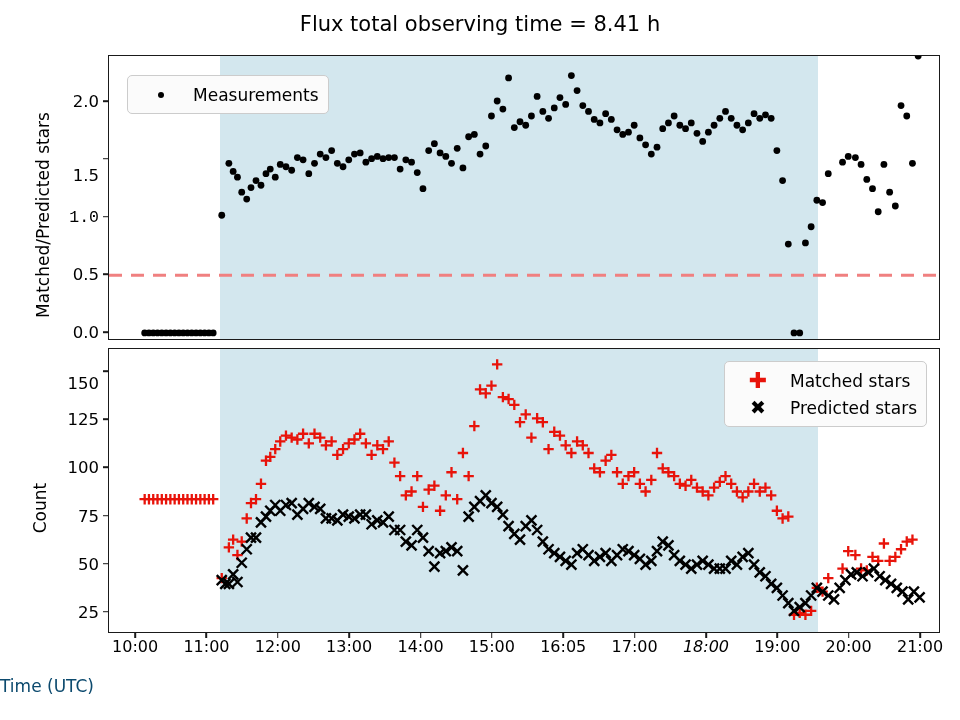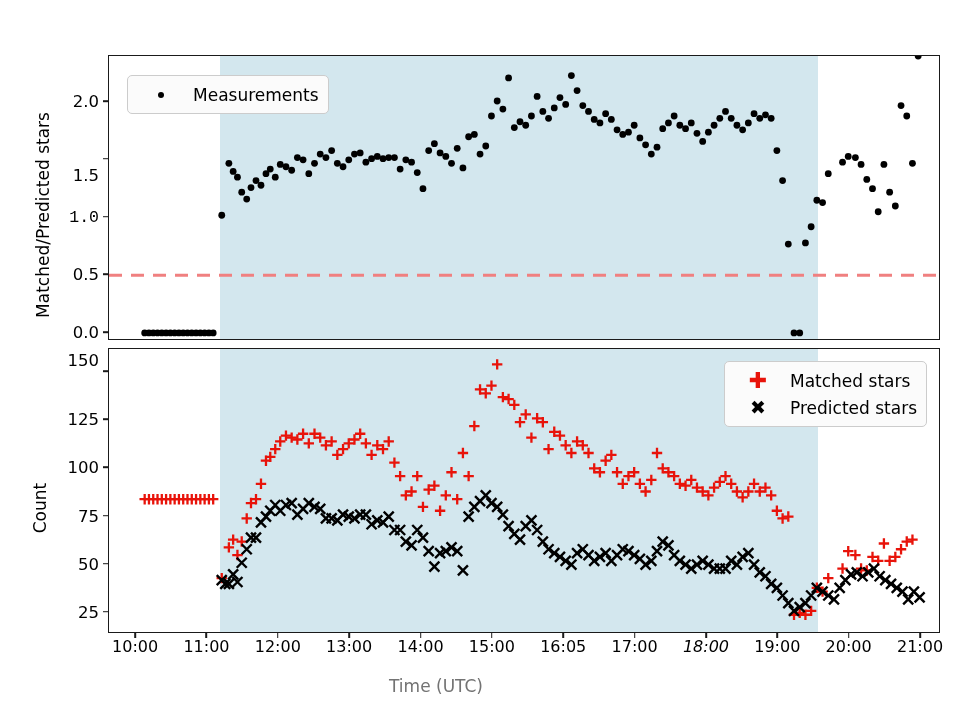--- a/index.html
+++ b/index.html
@@ -29,22 +29,22 @@
   .ytick{position:absolute;right:0;font-size:16.5px;color:#000;text-align:right;
          transform:translateY(-50%);padding-right:9px;white-space:nowrap;}
   .ytick-wrap{position:absolute;left:0;top:0;width:108px;height:100%;}
 
   .tickmark{position:absolute;background:#1a1a1a;}
   .ytickmark{width:5px;height:1.6px;left:103px;transform:translateY(-50%);}
   .xtickmark{width:1.6px;height:5px;top:633px;transform:translateX(-50%);}
 
   .xtick{position:absolute;top:637px;font-size:16px;color:#000;
          transform:translateX(-50%);white-space:nowrap;}
-  .xlabel{position:absolute;left:0;top:676px;width:872px;text-align:center;
-          font-size:17px;color:#737373;}
+  .xlabel{position:absolute;left:0;top:676px;width:872px;
+          font-size:17px;color:#0c4a6e;}
 
   .legend{
     position:absolute;background:#fbfbfb;border:1px solid #cccccc;border-radius:5px;
     padding:5px 9px 5px 7px;font-size:17px;color:#000;
   }
   #legend-top{left:18px;top:19px;}
   #legend-bot{right:12px;top:12px;}
   .legend-row{display:flex;align-items:center;height:27px;}
   .legend-key{width:52px;display:flex;align-items:center;justify-content:center;flex:0 0 52px;}
   .legend-txt{padding-left:6px;white-space:nowrap;}
@@ -52,20 +52,21 @@
   .dotkey{width:6px;height:6px;border-radius:50%;background:#000;}
   .dashkey{width:44px;height:0;border-top:3px dashed #f08080;}
   .pluskey{font-size:22px;line-height:1;color:#e8130a;font-weight:bold;font-family:"DejaVu Sans",sans-serif;}
   .exkey{font-size:19px;line-height:1;color:#000;font-weight:bold;font-family:"DejaVu Sans",sans-serif;}
 </style>
 </head>
 <body>
 
 <div id="root">
 
+  <div class="title">Flux total observing time = 8.41 h</div>
 
   <div class="panel" id="panel-top">
     <div class="shade" id="shade-top" style="left: 110.6px; width: 597.955px; background: rgb(211, 231, 238);"></div>
     <svg class="layer" id="svg-top">
         <line x1="0" x2="832" y1="219.23076923076923" y2="219.23076923076923" stroke="#f08080" stroke-width="3" stroke-dasharray="13,9"></line>
         <circle cx="35.67753001715265" cy="276.9230769230769" r="3.4" fill="#000000"></circle>
         <circle cx="39.958833619211006" cy="276.9230769230769" r="3.4" fill="#000000"></circle>
         <circle cx="44.24013722126936" cy="276.9230769230769" r="3.4" fill="#000000"></circle>
         <circle cx="48.521440823327715" cy="276.9230769230769" r="3.4" fill="#000000"></circle>
         <circle cx="52.802744425385946" cy="276.9230769230769" r="3.4" fill="#000000"></circle>
@@ -512,21 +513,21 @@
     </div>
   </div>
 
   <div class="ytick-wrap" id="yticks-bot" style="top: 348px; height: 285px;">
     <div class="ylabel" id="ylabel-bot">Count</div>
   <div class="ytick" style="top: 263.818px;">25</div>
       <div class="ytick" style="top: 215.676px;">50</div>
       <div class="ytick" style="top: 167.534px;">75</div>
       <div class="ytick" style="top: 119.392px;">100</div>
       <div class="ytick" style="top: 71.25px;">125</div>
-      <div class="ytick" style="top: 12px;">150</div>
+      <div class="ytick" style="top: 35px;">150</div>
     </div>
 
   <div id="xaxis"></div>
   <div class="xlabel">Time (UTC)</div>
 
 <div class="tickmark ytickmark" style="top: 331.923px;"></div>
     <div class="tickmark ytickmark" style="top: 274.231px;"></div>
     <div class="tickmark ytickmark" style="top: 216.538px;"></div>
     <div class="tickmark ytickmark" style="top: 158.846px;"></div>
     <div class="tickmark ytickmark" style="top: 101.154px;"></div>

